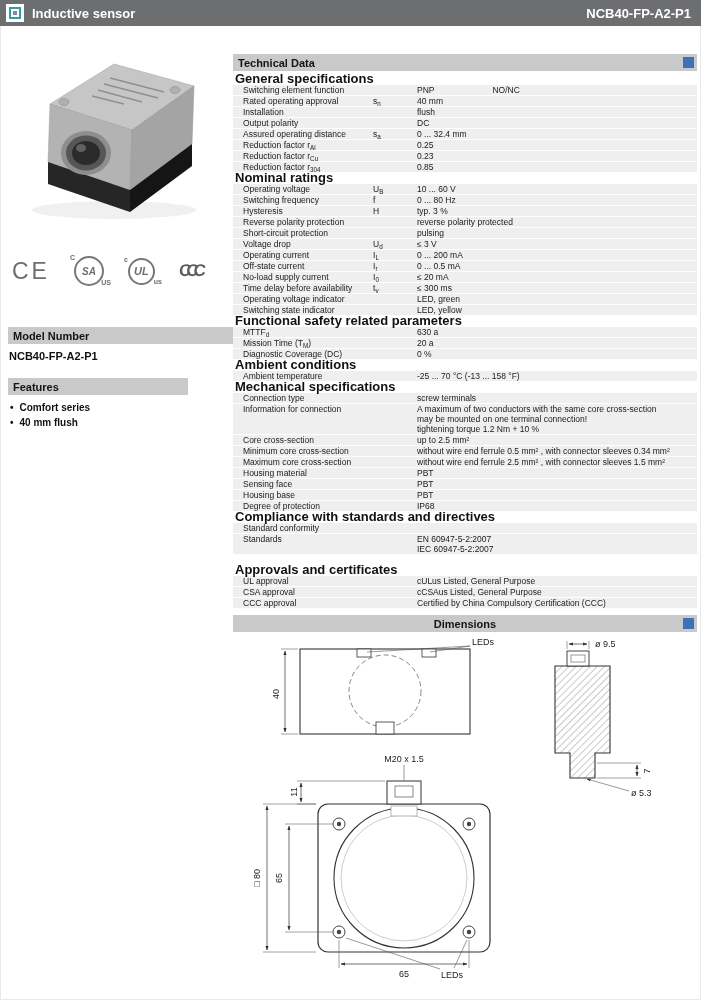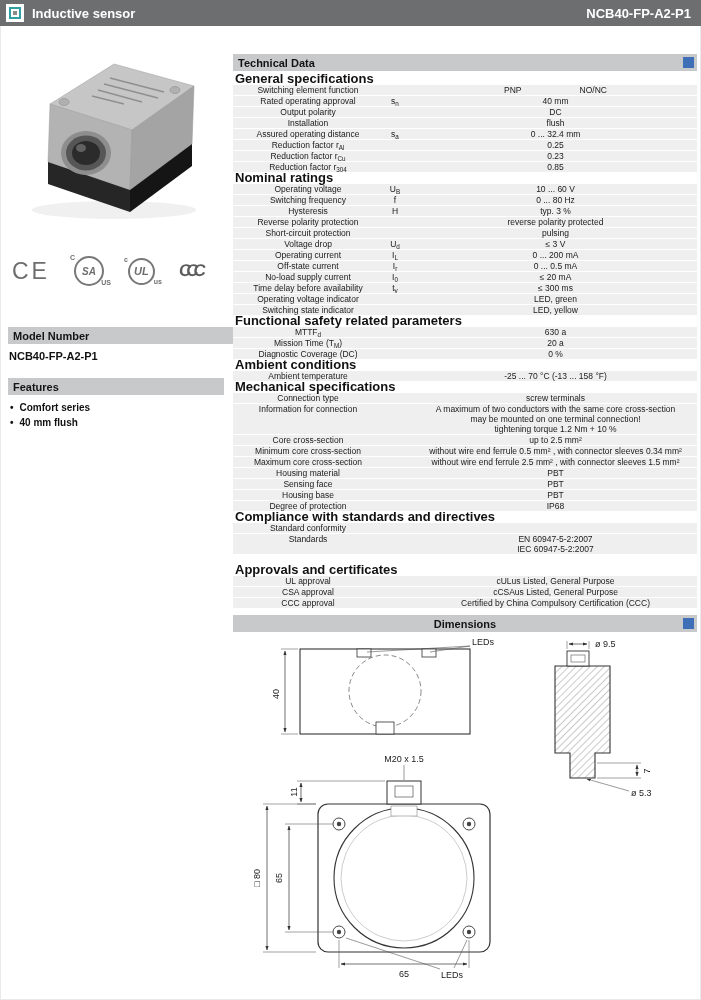--- a/index.html
+++ b/index.html
@@ -33,33 +33,33 @@
                  display: flex; align-items: center; justify-content: center; color: #6e6e6e; }
   .csa-circle { width: 30px; height: 30px; font-size: 10px; font-weight: bold; font-style: italic; }
   .ul-circle  { width: 27px; height: 27px; font-size: 11px; font-weight: bold; font-style: italic; }
   .tiny-mark { position: absolute; font-size: 7px; font-weight: bold; font-style: normal; color: #6e6e6e; }
   .mark-tl { left: -6px; top: -4px; }
   .mark-br { right: -9px; bottom: -2px; }
   .ccc-text { font-size: 17px; font-weight: bold; letter-spacing: -5px; color: #5d5d5d;
               transform: skewX(-6deg); padding-right: 6px; }
   .model-bar { position: absolute; top: 291px; left: 0; width: 253px; }
   .model-number { position: absolute; top: 314px; left: 1px; font-size: 11px; font-weight: bold; color: #111; }
-  .features-bar { position: absolute; top: 342px; left: 0; width: 216px; }
+  .features-bar { position: absolute; top: 342px; left: 0; width: 180px; }
   .features-list { position: absolute; top: 364px; left: 2px; list-style: none; }
   .features-list li { font-size: 10px; font-weight: bold; color: #111; line-height: 15px;
                       display: flex; gap: 6px; }
   .bullet { font-size: 10px; }
 
   
   .right-col { position: absolute; left: 233px; top: 54px; width: 464px; }
   .spec-table { margin-top: 3px; }
   .sec-header { font-size: 13px; font-weight: bold; color: #111; line-height: 10px;
                 background: #fff; border-bottom: 1px solid #fff; padding-left: 2px; }
   .spec-row { display: grid; grid-template-columns: 140px 44px 1fr; font-size: 8.5px;
-              line-height: 10px; color: #1a1a1a; background: #efefef; border-bottom: 1px solid #fff; text-align: center; }
+              line-height: 10px; color: #1a1a1a; background: #efefef; border-bottom: 1px solid #fff; }
   .spec-label { padding-left: 10px; white-space: nowrap; }
   .spec-row.indent2 .spec-label { }
   .spec-sym { white-space: nowrap; }
   .spec-value { padding-right: 3px; }
   sub { font-size: 6.3px; vertical-align: baseline; position: relative; top: 2px; line-height: 0; }
   .vgap { display: inline-block; width: 58px; }
   .sec-gap { height: 10px; background: #fff; }
 
   .dims-bar { margin-top: 6px; text-align: center; }
   .drawing { margin-top: 2px; }
@@ -152,28 +152,28 @@
           <span class="spec-label">Switching element function</span>
           <span class="spec-sym"></span>
           <span class="spec-value">PNP<span class="vgap"></span>NO/NC</span>
         </div>
         <div class="spec-row">
           <span class="spec-label">Rated operating approval</span>
           <span class="spec-sym">s<sub>n</sub></span>
           <span class="spec-value">40 mm</span>
         </div>
         <div class="spec-row">
+          <span class="spec-label">Installation</span>
+          <span class="spec-sym"></span>
+          <span class="spec-value">flush</span>
+        </div>
+        <div class="spec-row">
           <span class="spec-label">Output polarity</span>
           <span class="spec-sym"></span>
           <span class="spec-value">DC</span>
-        </div>
-        <div class="spec-row">
-          <span class="spec-label">Installation</span>
-          <span class="spec-sym"></span>
-          <span class="spec-value">flush</span>
         </div>
         <div class="spec-row">
           <span class="spec-label">Assured operating distance</span>
           <span class="spec-sym">s<sub>a</sub></span>
           <span class="spec-value">0 ... 32.4 mm</span>
         </div>
         <div class="spec-row">
           <span class="spec-label">Reduction factor r<sub>Al</sub></span>
           <span class="spec-sym"></span>
           <span class="spec-value">0.25</span>

